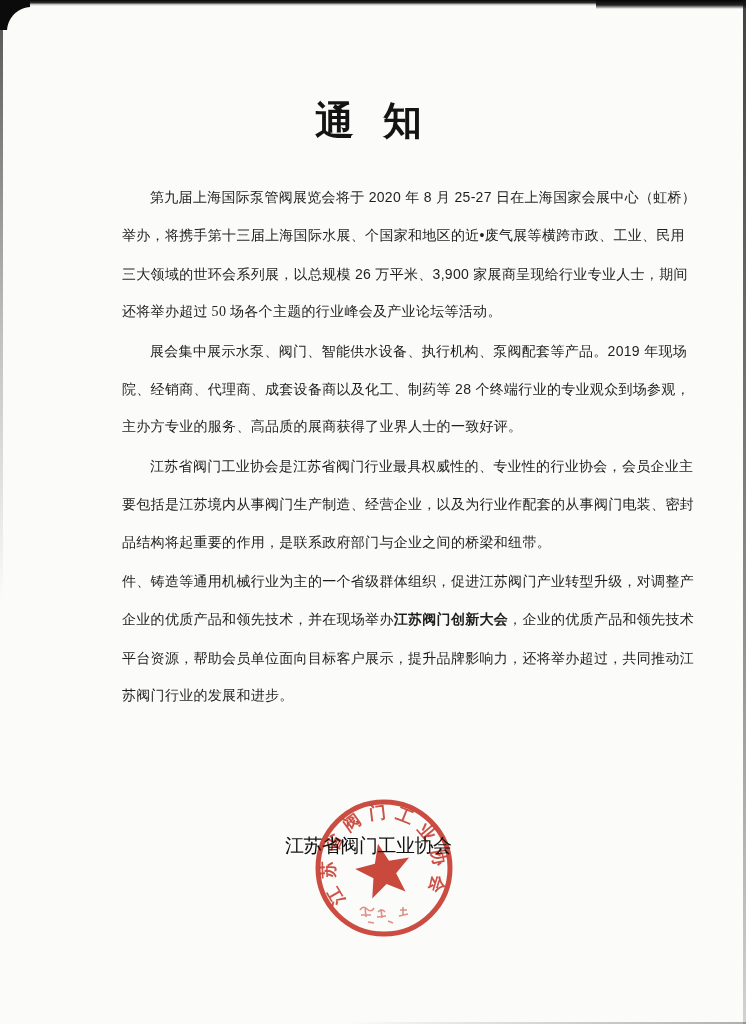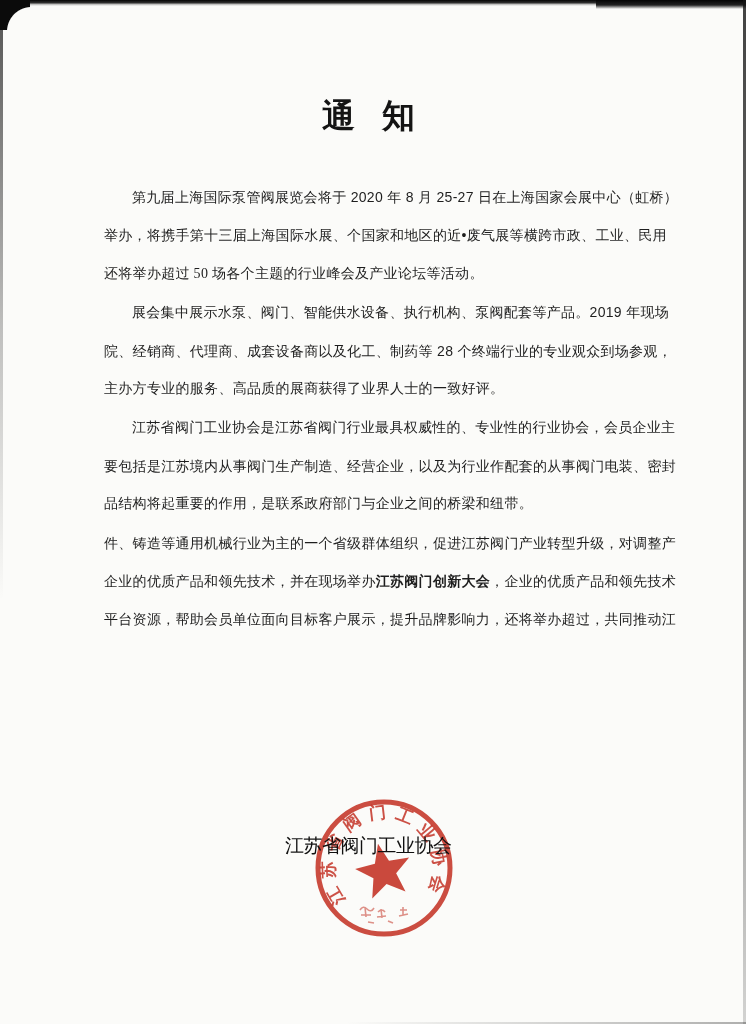--- a/index.html
+++ b/index.html
@@ -34,32 +34,33 @@
     background:linear-gradient(180deg,rgba(20,20,20,.8) 0%,rgba(50,50,50,.55) 60%,rgba(90,90,90,.25) 100%);
   }
   .edge-bottom-right{
     position:absolute;bottom:0;right:0;width:400px;height:2px;
     background:linear-gradient(90deg,rgba(90,90,90,0),rgba(60,60,60,.4));
   }
   
   .doc-title{
     position:absolute;top:94px;left:104px;width:538px;
     text-align:center;
-    font-size:33px;font-weight:600;letter-spacing:9px;
+    font-size:39px;font-weight:600;letter-spacing:9px;
     color:#141414;
   }
   .doc-body{
     position:absolute;top:178px;left:104px;width:538px;
     font-size:14px;
   }
   .line{
     height:38.4px;line-height:38.4px;
     text-align:justify;text-align-last:justify;
     letter-spacing:.3px;
     white-space:nowrap;
+    margin-left:18px;
   }
   .line.first{text-indent:2em;}
   .line.last{text-align-last:left;font-family:Liberation Serif, serif;}
   .line b{font-weight:700;}
   .signature{
     position:absolute;top:833px;left:285px;
     font-size:19px;letter-spacing:-.5px;font-weight:500;
     color:#101010;z-index:3;
   }
   
@@ -78,30 +79,32 @@
   <div class="edge-left"></div>
   <div class="edge-right"></div>
   <div class="edge-bottom-right"></div>
   <div class="corner-top-left"></div>
 
   <div class="doc-title">通 知</div>
 
   <div class="doc-body">
       <div class="line first"><span>第九届上海国际泵管阀展览会将于 2020 年 8 月 25-27 日在上海国家会展中心（虹桥）</span></div>
       <div class="line"><span>举办，将携手第十三届上海国际水展、个国家和地区的近•废气展等横跨市政、工业、民用</span></div>
+      <div class="line"><span>三大领域的世环会系列展，以总规模 26 万平米、3,900 家展商呈现给行业专业人士，期间</span></div>
       <div class="line last"><span>还将举办超过 50 场各个主题的行业峰会及产业论坛等活动。</span></div>
       <div class="line first"><span>展会集中展示水泵、阀门、智能供水设备、执行机构、泵阀配套等产品。2019 年现场</span></div>
       <div class="line"><span>院、经销商、代理商、成套设备商以及化工、制药等 28 个终端行业的专业观众到场参观，</span></div>
       <div class="line last"><span>主办方专业的服务、高品质的展商获得了业界人士的一致好评。</span></div>
       <div class="line first"><span>江苏省阀门工业协会是江苏省阀门行业最具权威性的、专业性的行业协会，会员企业主</span></div>
       <div class="line"><span>要包括是江苏境内从事阀门生产制造、经营企业，以及为行业作配套的从事阀门电装、密封</span></div>
       <div class="line last"><span>品结构将起重要的作用，是联系政府部门与企业之间的桥梁和纽带。</span></div>
       <div class="line"><span>件、铸造等通用机械行业为主的一个省级群体组织，促进江苏阀门产业转型升级，对调整产</span></div>
       <div class="line"><span>企业的优质产品和领先技术，并在现场举办</span><b>江苏阀门创新大会</b><span>，企业的优质产品和领先技术</span></div>
       <div class="line"><span>平台资源，帮助会员单位面向目标客户展示，提升品牌影响力，还将举办超过，共同推动江</span></div>
+      <div class="line last"><span>苏阀门行业的发展和进步。</span></div>
     </div>
 
   <svg class="seal" viewBox="0 0 152 152" xmlns="http://www.w3.org/2000/svg">
     <circle cx="76" cy="76" r="66" fill="none" stroke="#c52a1c" stroke-width="5" stroke-opacity="0.9"></circle>
     <path id="sealArc" d="M 37.7 108.1 A 50 50 0 1 1 114.3 108.1" fill="none"></path>
     <text font-size="17" fill="#c52a1c" fill-opacity="0.88" font-family="Liberation Sans, DejaVu Sans, sans-serif" font-weight="600">
       <textPath href="#sealArc" startOffset="0" textLength="215" lengthAdjust="spacing">江苏省阀门工业协会</textPath>
     </text>
     <polygon points="76,51 83.2,70.1 103.6,71 87.6,83.8 93,103.5 76,92.2 59,103.5 64.4,83.8 48.4,71 68.8,70.1" transform="rotate(-12 76 80)" fill="#c52a1c" fill-opacity="0.92"></polygon>
     <g stroke="#c52a1c" stroke-opacity="0.55" fill="none" stroke-width="1.6">

